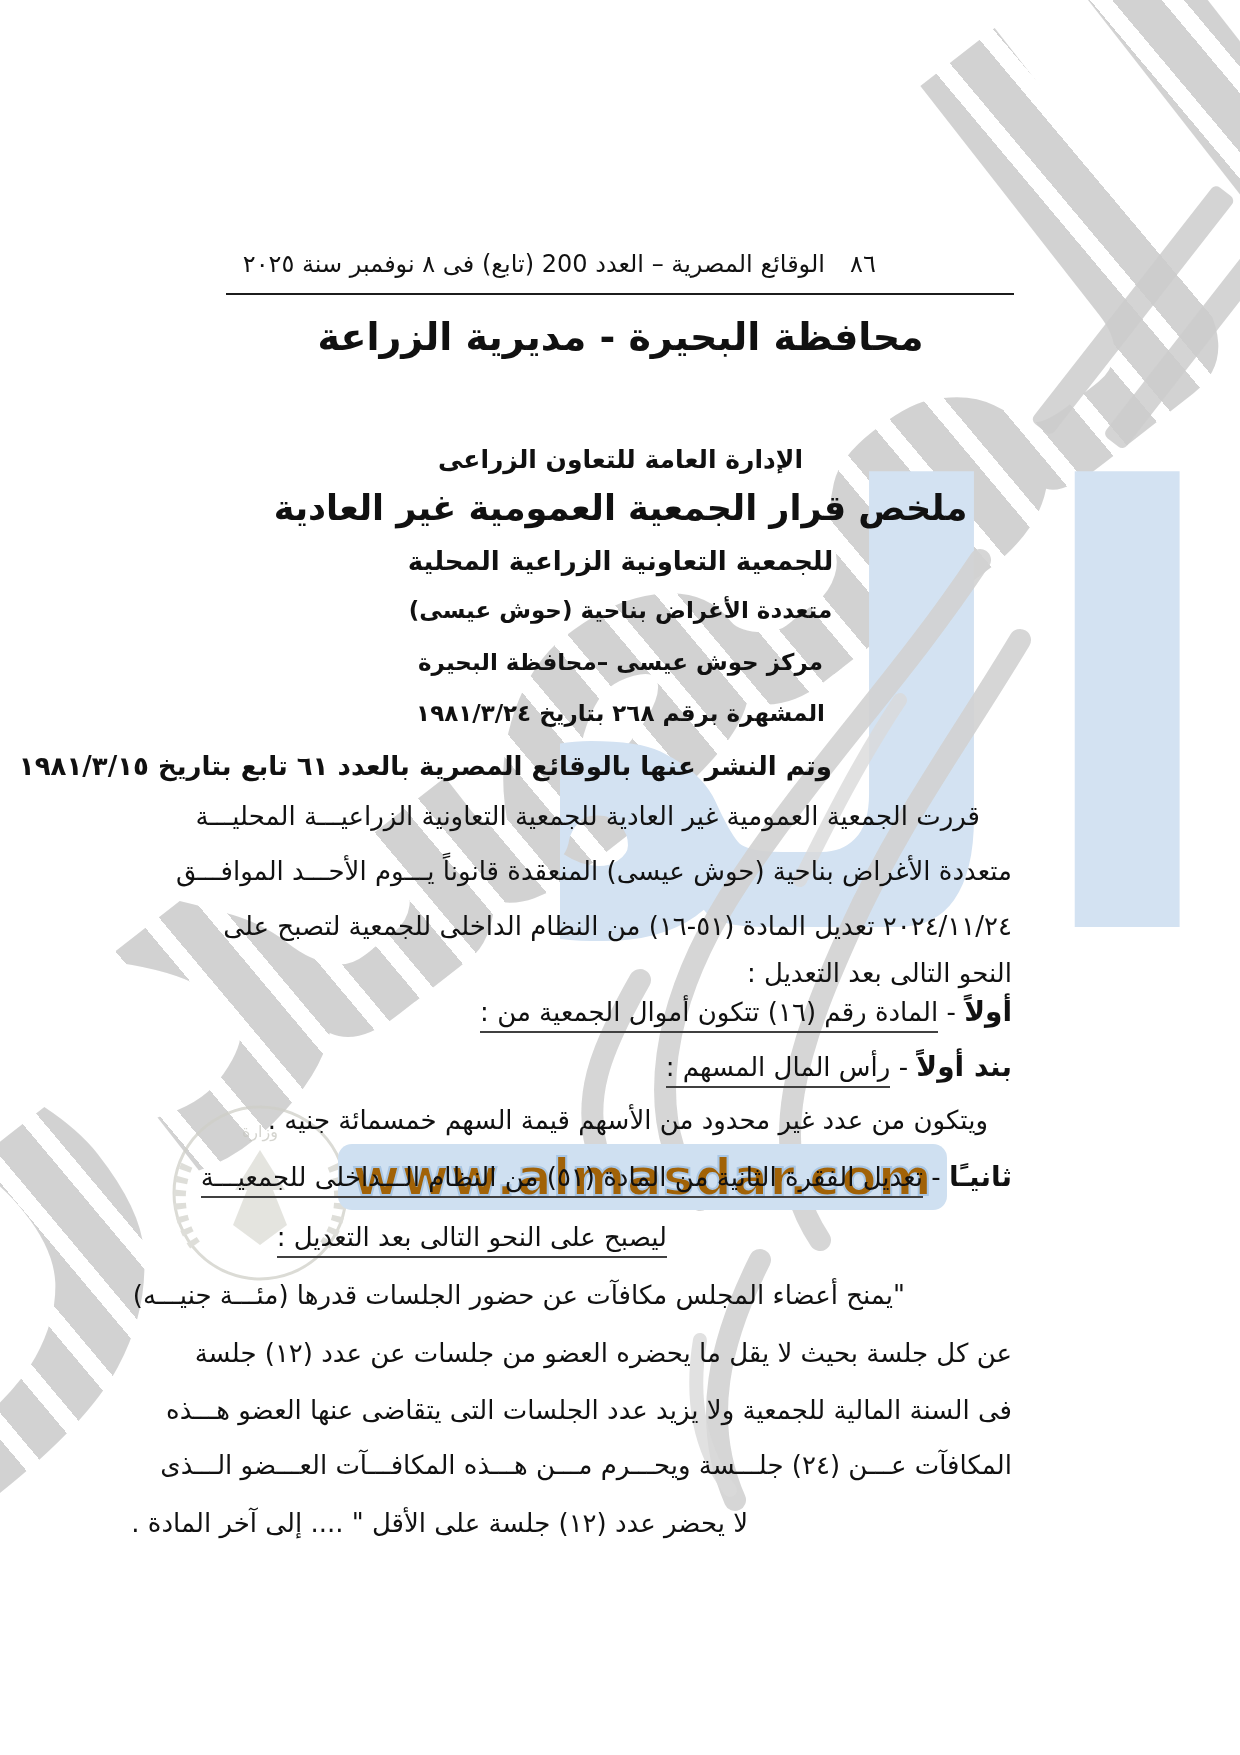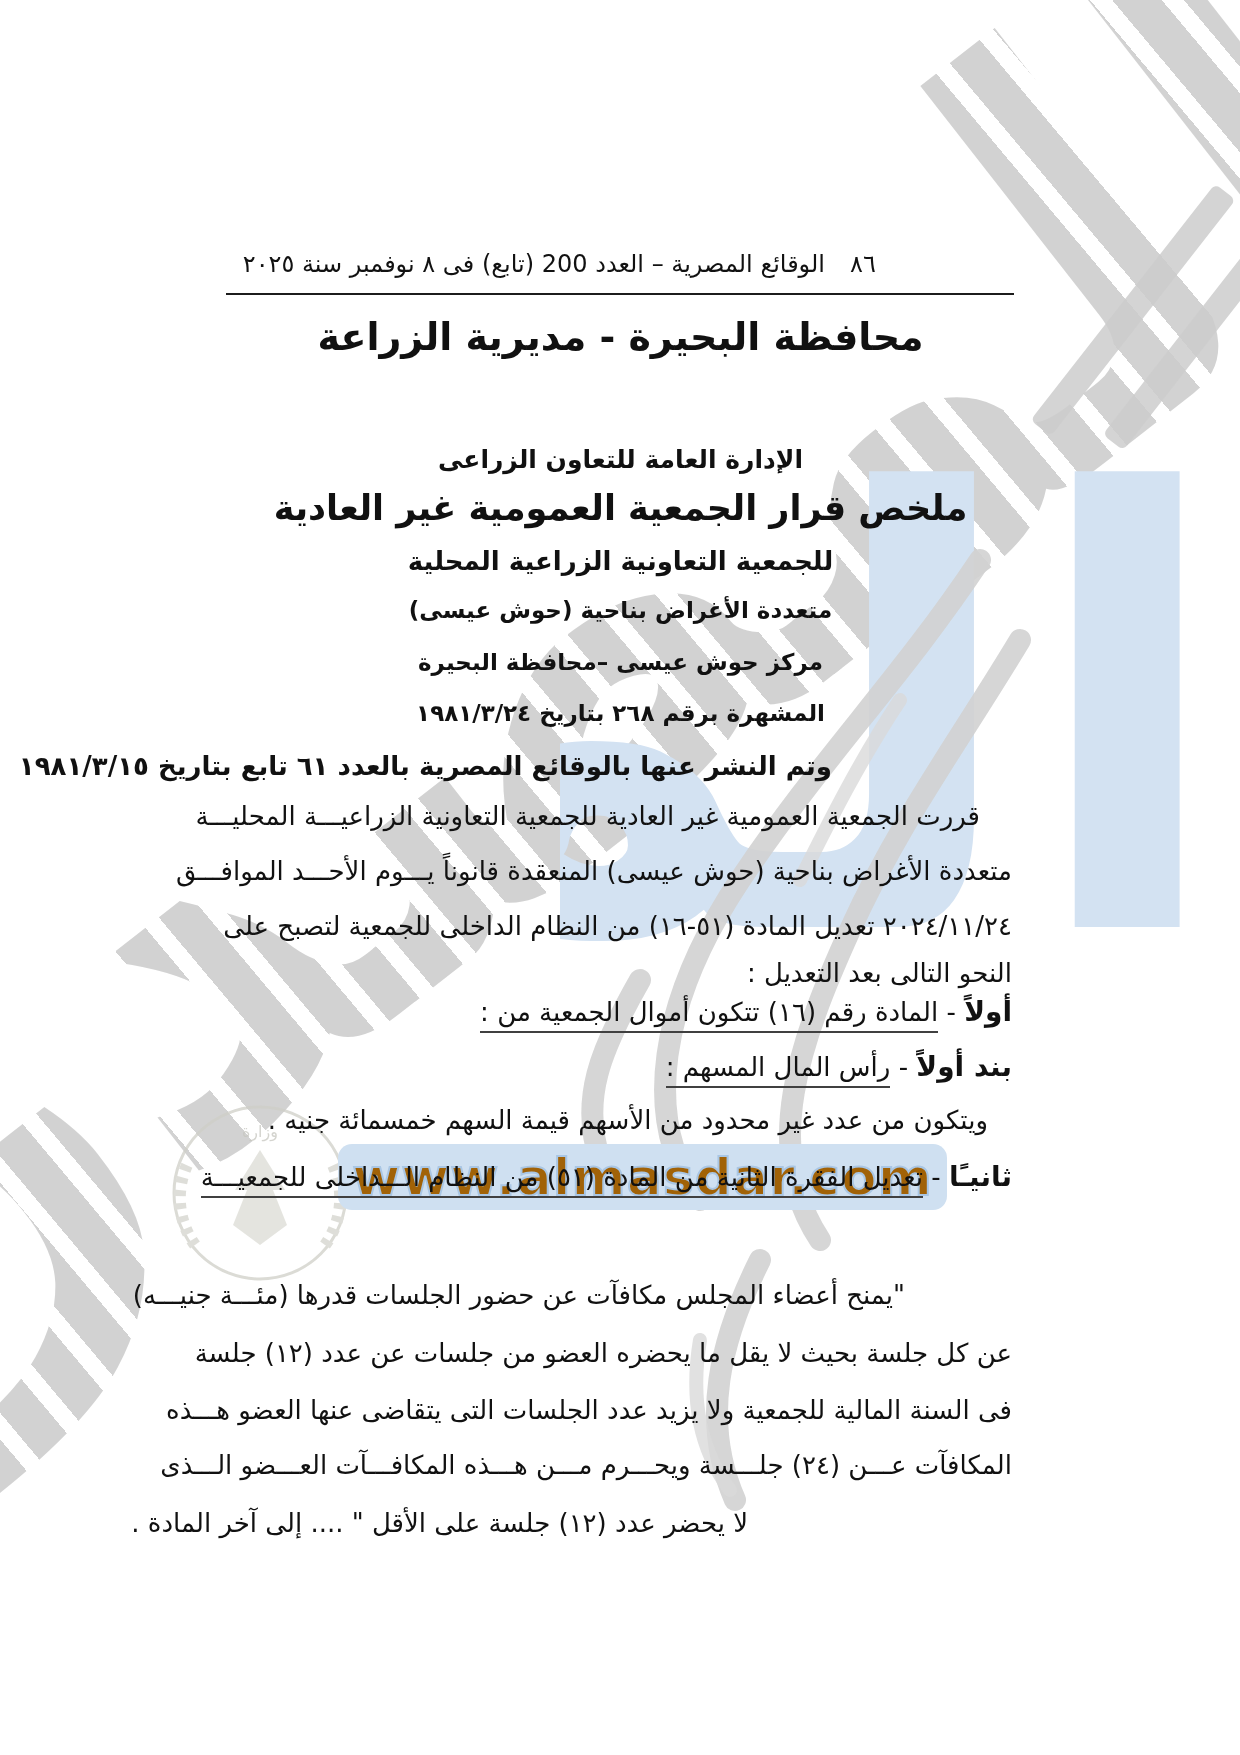--- a/index.html
+++ b/index.html
@@ -129,20 +129,23 @@
     </div>
 
     <div class="ln body-t" style="right:252px;top:1105px;">ويتكون من عدد غير محدود من الأسهم قيمة السهم خمسمائة جنيه .</div>
 
     <div class="ln body-t" style="right:228px;top:1160px;">
       <span class="lbl">ثانيـًا</span>
       <span>-</span>
       <span class="u">تعديل الفقرة الثانية من المادة (٥١) من النظام الـــداخلى للجمعيـــة</span>
     </div>
 
+    <div class="ln body-t" style="right:573px;top:1222px;">
+      <span class="u">ليصبح على النحو التالى بعد التعديل :</span>
+    </div>
 
     <div class="ln body-t" style="right:335px;top:1280px;">"يمنح أعضاء المجلس مكافآت عن حضور الجلسات قدرها (مئـــة جنيـــه)</div>
     <div class="ln body-t" style="right:228px;top:1338px;">عن كل جلسة بحيث لا يقل ما يحضره العضو من جلسات عن عدد (١٢) جلسة</div>
     <div class="ln body-t" style="right:228px;top:1395px;">فى السنة المالية للجمعية ولا يزيد عدد الجلسات التى يتقاضى عنها العضو هـــذه</div>
     <div class="ln body-t" style="right:228px;top:1450px;">المكافآت عـــن (٢٤) جلـــسة ويحـــرم مـــن هـــذه المكافـــآت العـــضو الـــذى</div>
     <div class="ln body-t" style="right:492px;top:1508px;">لا يحضر عدد (١٢) جلسة على الأقل " .... إلى آخر المادة .</div>
 
   </div>
 </div>
 

